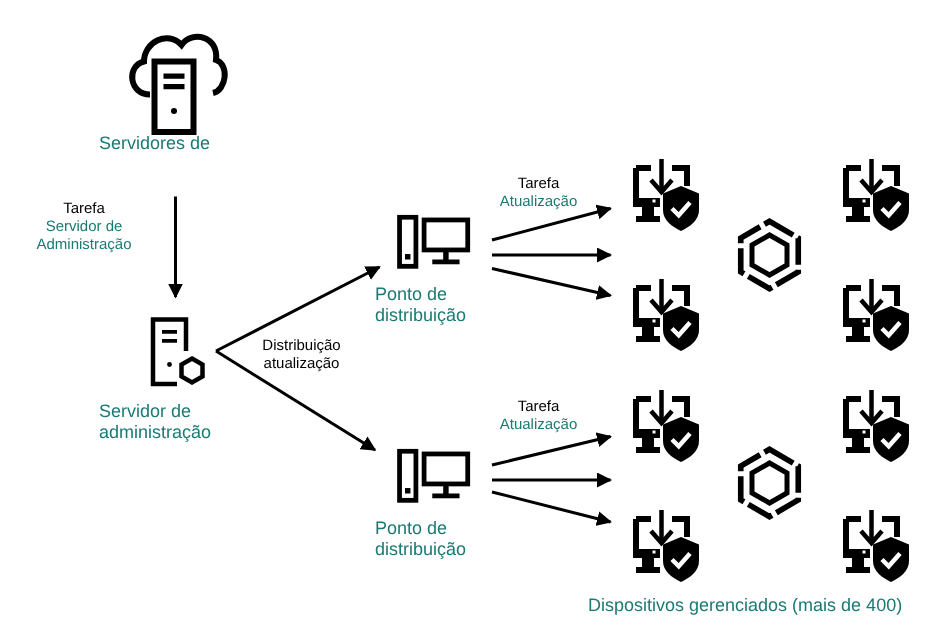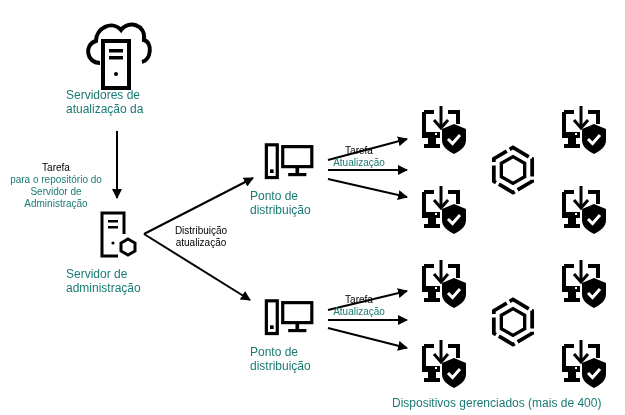--- a/index.html
+++ b/index.html
@@ -1,21 +1,21 @@
 <!DOCTYPE html>
 <html><head>
   <meta charset="utf-8">
   <style>
     html, body { margin:0; padding:0; background:#ffffff; }
     body { width:625px; height:415px; position:relative; overflow:hidden;
            font-family:"Liberation Sans", sans-serif; }
     svg.canvas { position:absolute; left:0; top:0; }
     .lbl { position:absolute; text-align:left; font-size:12px; line-height:14px; color:#1a7a74; white-space:nowrap; }
     .task { position:absolute; text-align:center; font-size:10px; line-height:12px; white-space:nowrap; }
-    .task .t { color:#000; display:block;margin-top:28px; }
+    .task .t { color:#000; display:block; }
     .task .d { color:#1a7a74; display:block; }
     .dist { position:absolute; text-align:center; font-size:10px; line-height:12px; color:#000; white-space:nowrap; }
   </style>
 </head>
 <body>
 
 <svg class="canvas" width="625" height="415" viewBox="0 0 625 415">
   <defs>
     <marker id="ah" markerWidth="10" markerHeight="10" refX="9" refY="5" orient="auto" markerUnits="userSpaceOnUse">
       <path d="M0,0 L10,5 L0,10 Z" fill="#000"></path>
@@ -87,26 +87,24 @@
 
   <use href="#dev" x="418" y="260" width="52" height="48"></use>
   <use href="#dev" x="558" y="260" width="52" height="48"></use>
   <use href="#dev" x="418" y="340" width="52" height="48"></use>
   <use href="#dev" x="558" y="340" width="52" height="48"></use>
   <use href="#hex" x="488" y="297" width="50" height="50"></use>
 </svg>
 
 <div class="lbl" style="left:66px; top:88px; width:100px;">
   <div>Servidores de</div>
-  <div>atualização da</div>
 </div>
 
 <div class="task" style="left:2px; top:134px; width:108px;">
   <span class="t">Tarefa</span>
-  <span class="d">para o repositório do</span>
   <span class="d">Servidor de</span>
   <span class="d">Administração</span>
 </div>
 
 <div class="lbl" style="left:66px; top:267px; width:100px;">
   <div>Servidor de</div>
   <div>administração</div>
 </div>
 
 <div class="dist" style="left:166px; top:225px; width:70px;">

